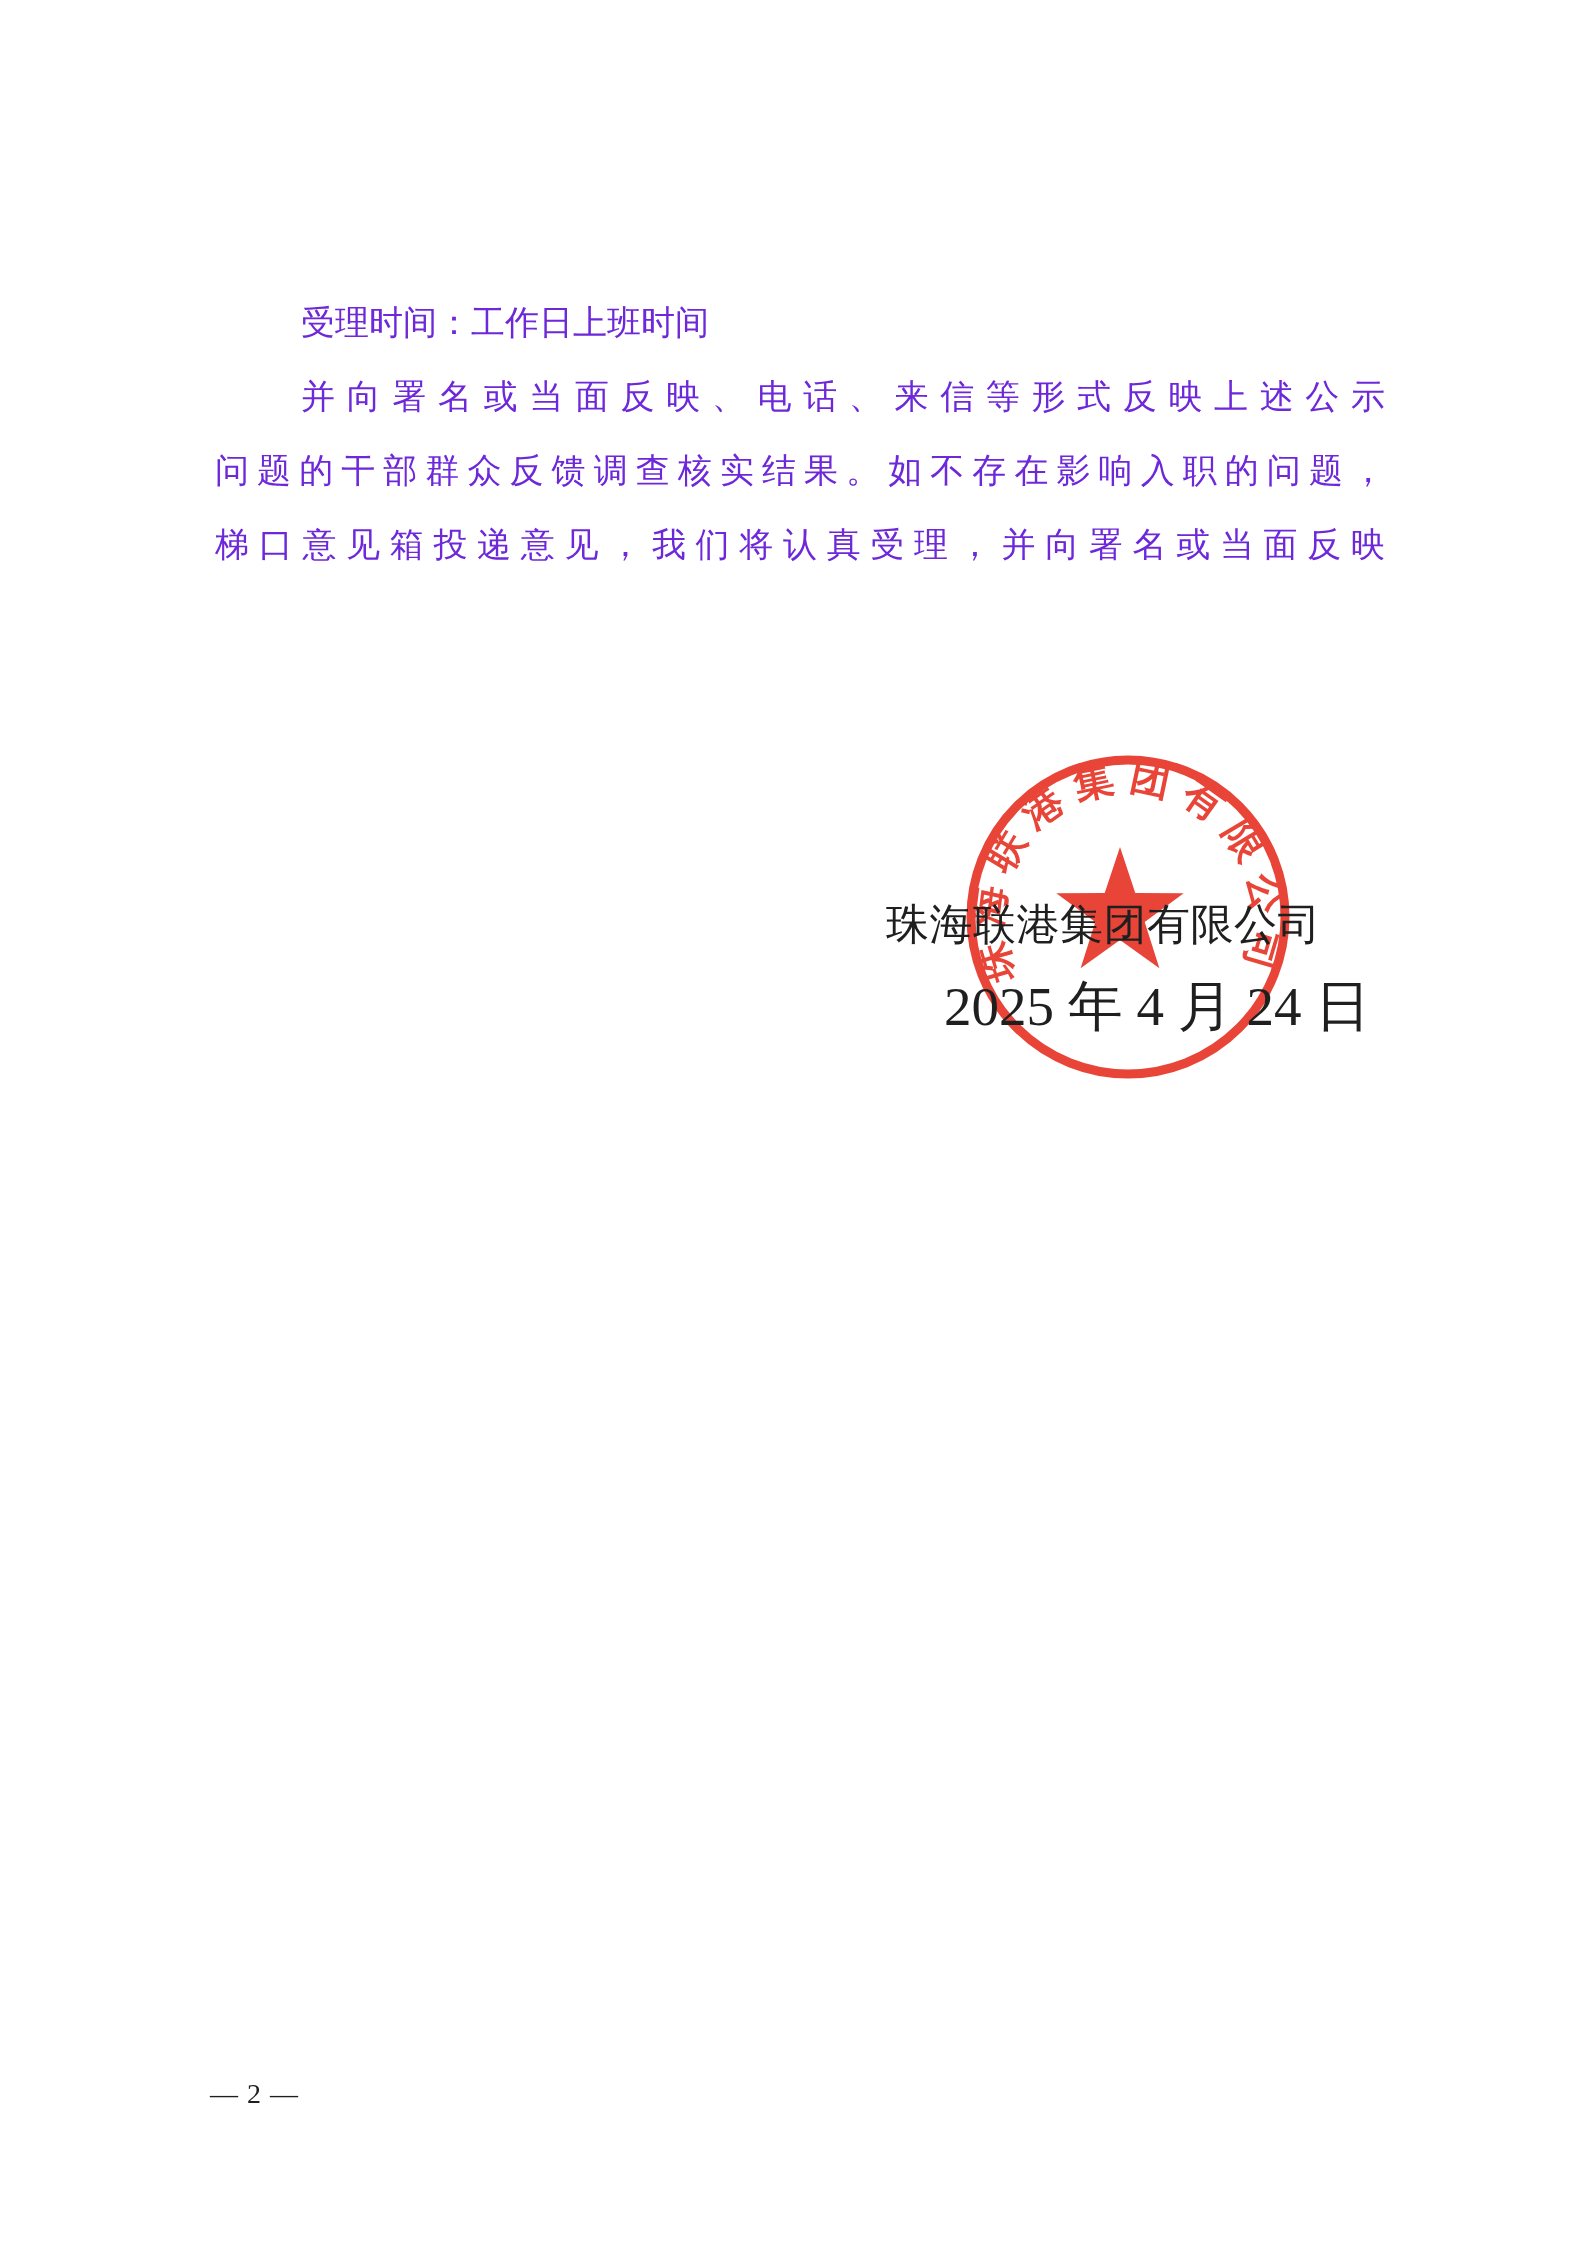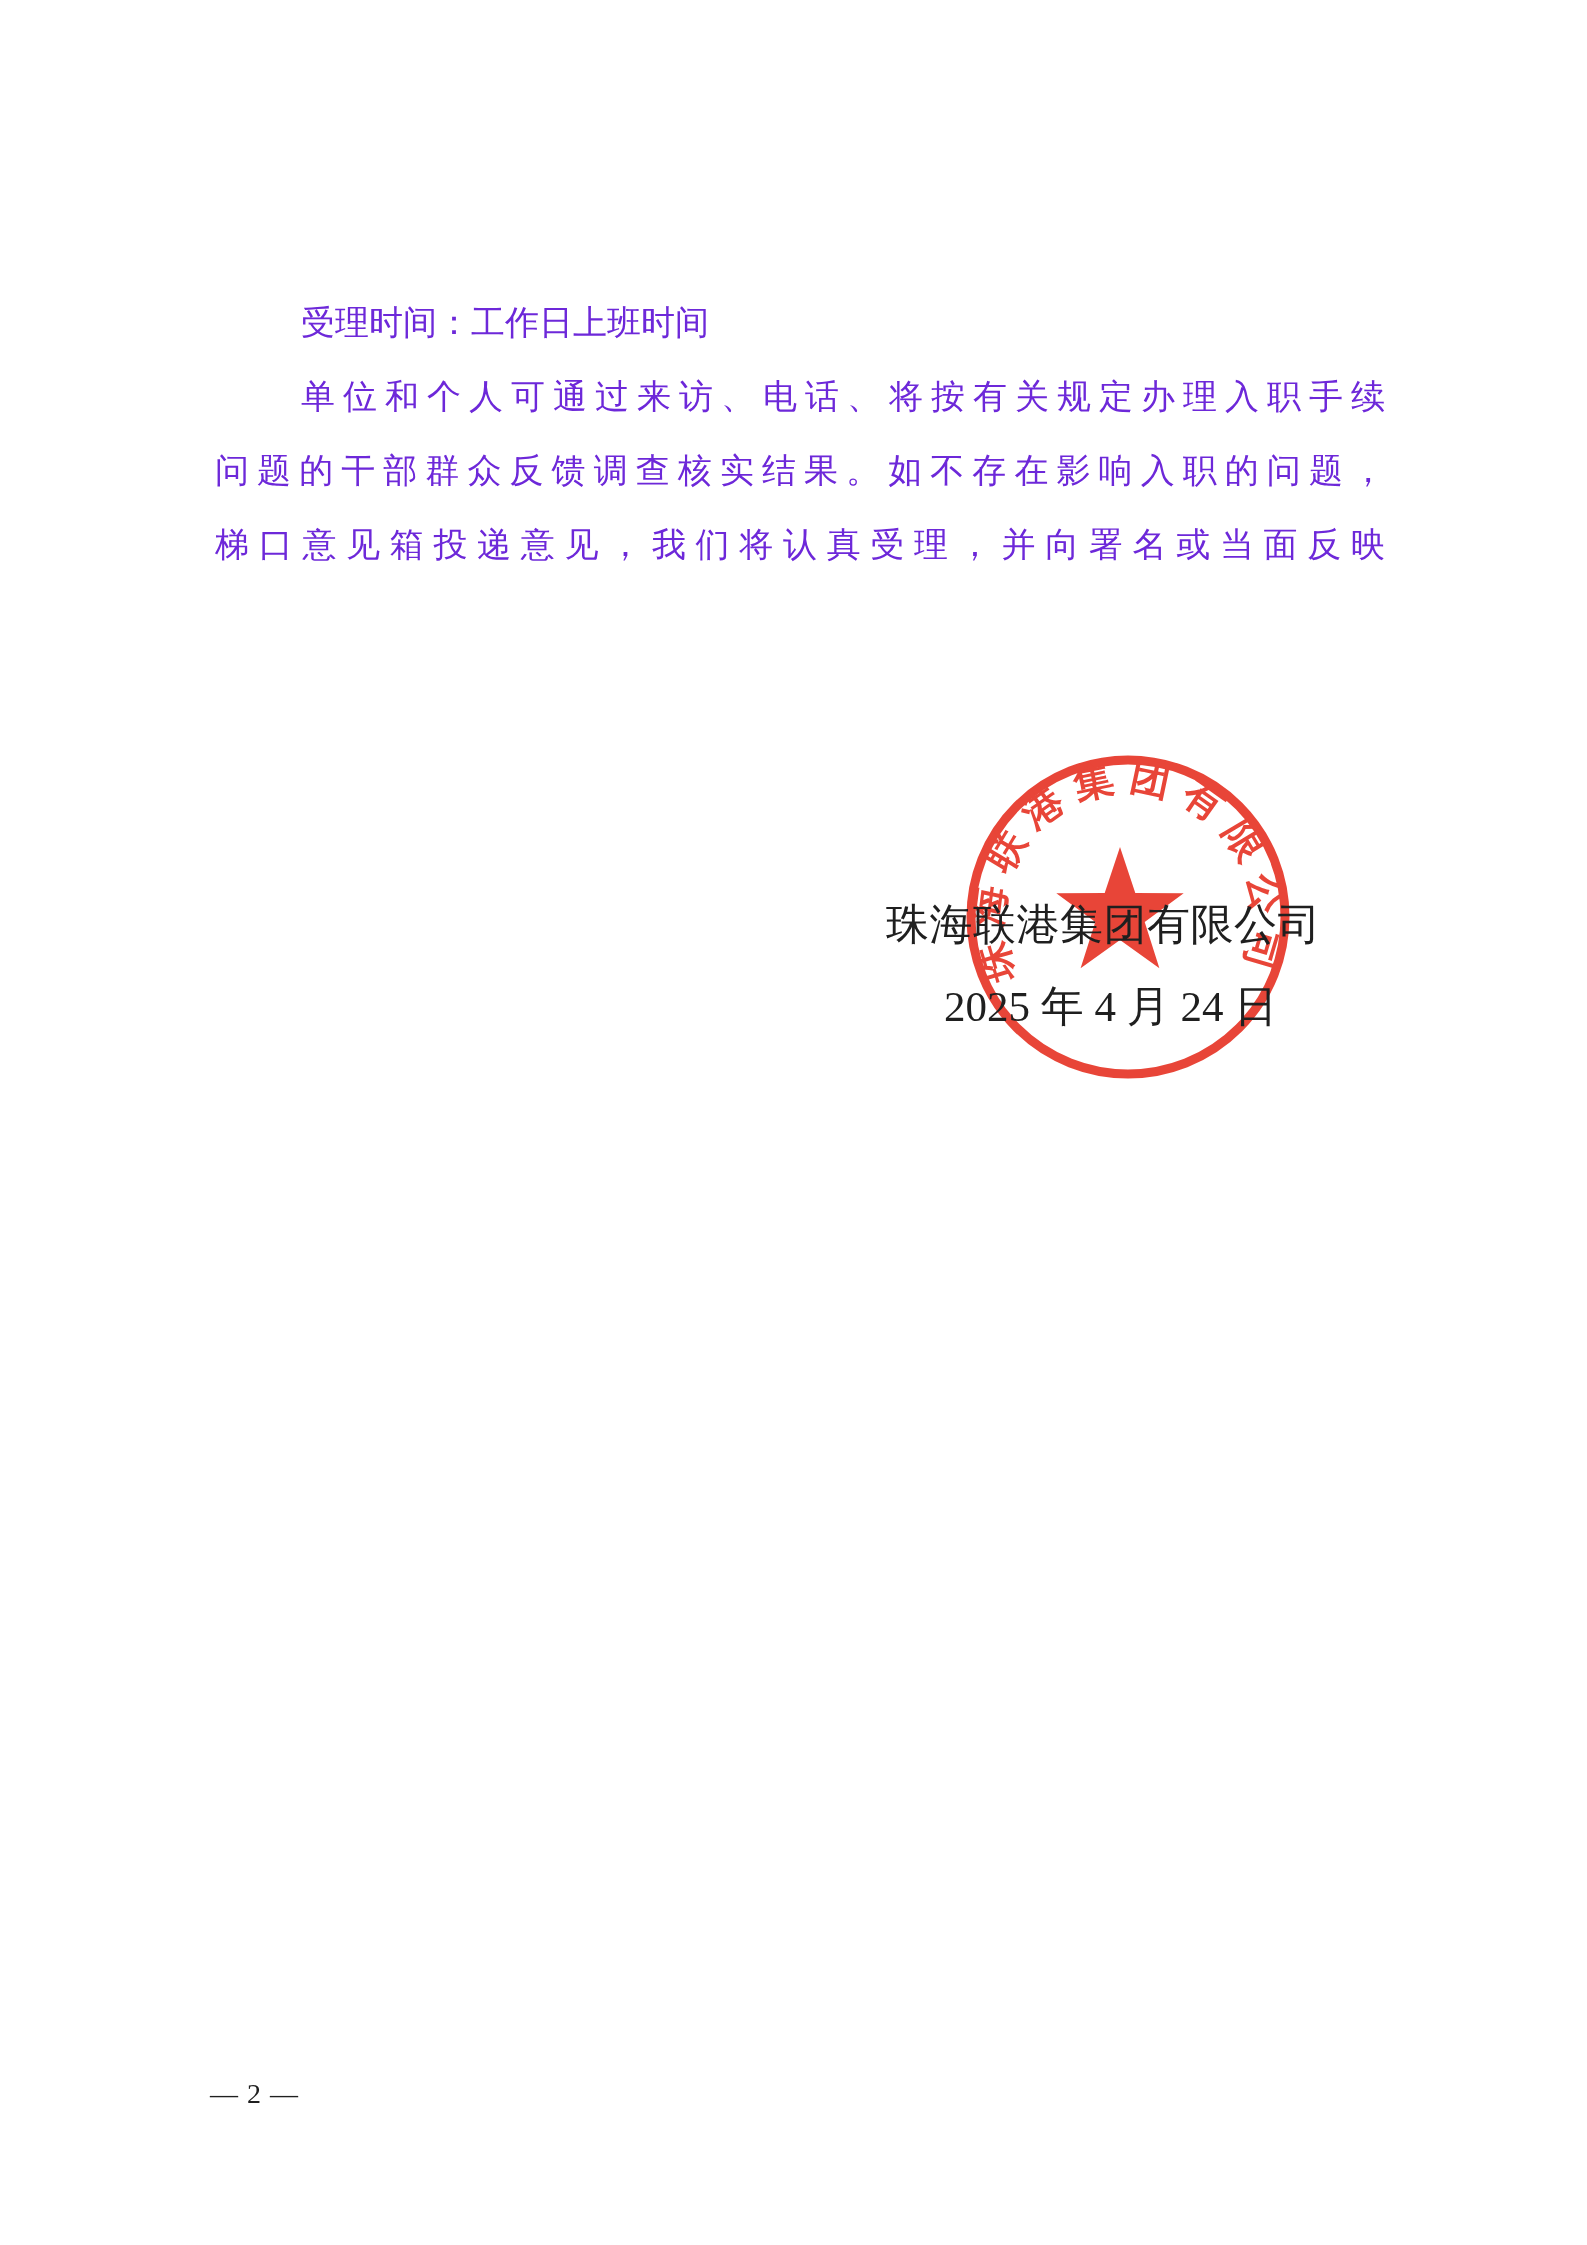--- a/index.html
+++ b/index.html
@@ -59,21 +59,21 @@
     top: 902px;
     font-size: 43px;
     line-height: 46px;
     letter-spacing: 0.5px;
     white-space: nowrap;
   }
   .sig-date {
     position: absolute;
     left: 944px;
     top: 984px;
-    font-size: 43px;
+    font-size: 55px;
     line-height: 46px;
     white-space: nowrap;
   }
   .page-number {
     position: absolute;
     left: 210px;
     top: 2078px;
     font-size: 28px;
     line-height: 32px;
     letter-spacing: 1px;
@@ -98,21 +98,21 @@
         <textPath href="#arcTop" startOffset="50%" text-anchor="middle">珠海联港集团有限公司</textPath>
       </text>
       <text font-size="17" letter-spacing="5" fill="#e73c2e">
         <textPath href="#arcBottom" startOffset="50%" text-anchor="middle">4404040089619</textPath>
       </text>
     </svg>
   </div>
 
   <div class="body-text">
     <div class="line indent">受理时间：工作日上班时间</div>
-    <div class="line just indent">单位和个人可通过来访、电话、将按有关规定办理入职手续</div>
+    <div class="line just indent">并向署名或当面反映、电话、来信等形式反映上述公示</div>
     <div class="line just">问题的干部群众反馈调查核实结果。如不存在影响入职的问题，</div>
     <div class="line just">梯口意见箱投递意见，我们将认真受理，并向署名或当面反映</div>
   </div>
 
   <div class="sig-company">珠海联港集团有限公司</div>
   <div class="sig-date">2025 年 4 月 24 日</div>
 
   <div class="page-number">— 2 —</div>
 
 </div>

